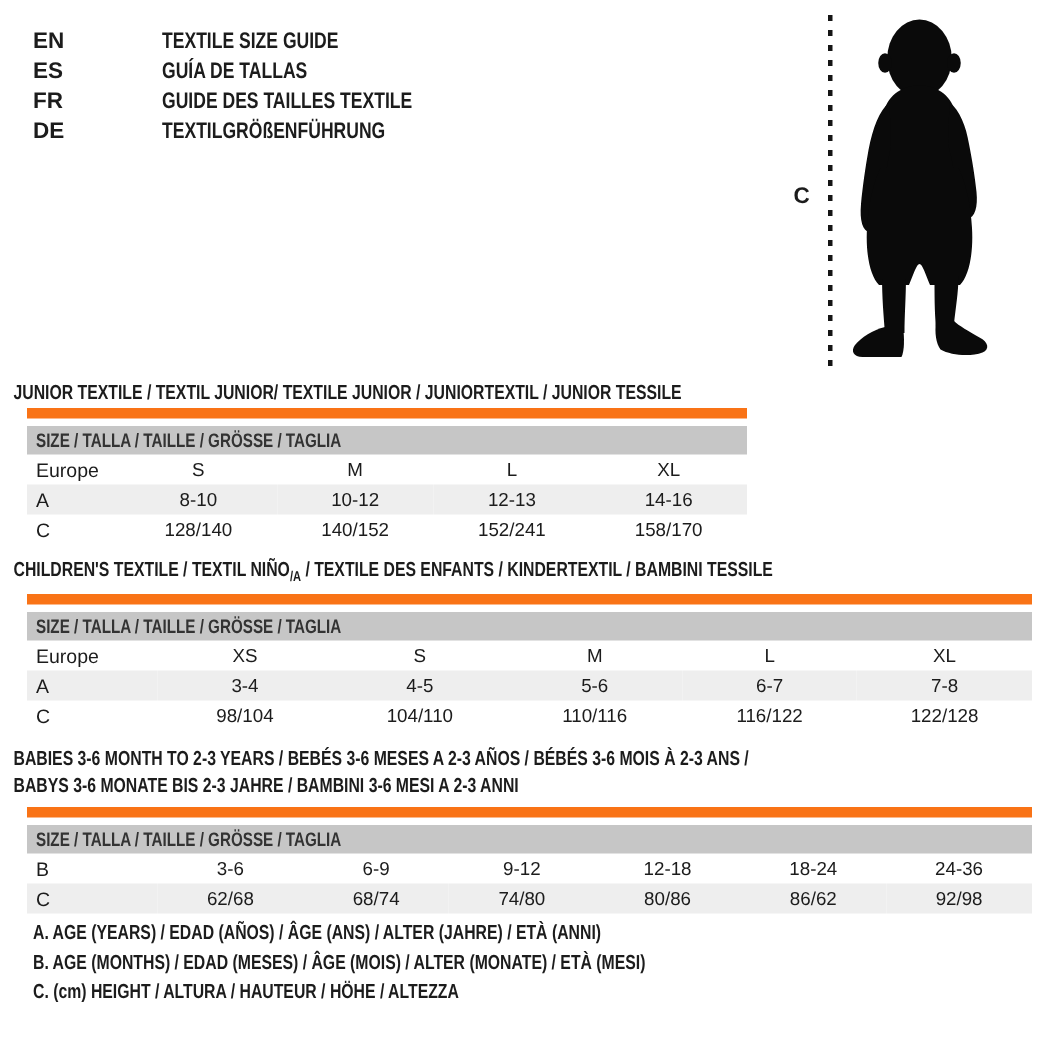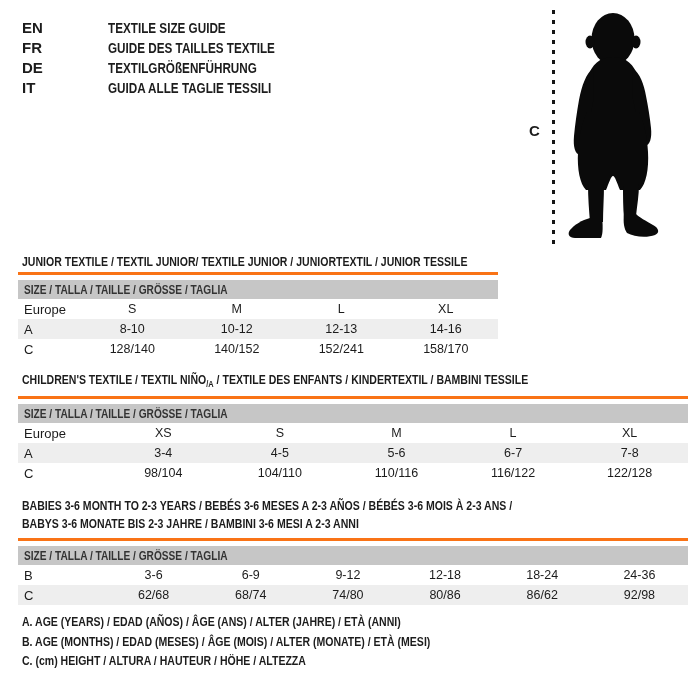--- a/index.html
+++ b/index.html
@@ -19,25 +19,25 @@
   
   .figure { position:absolute; left:525px; top:0; width:170px; height:255px; }
   .measure-line {
     position:absolute; left:27px; top:10px; width:3px; height:236px;
     background:repeating-linear-gradient(to bottom,#151515 0 4px, transparent 4px 10px);
   }
   .measure-label { position:absolute; left:4px; top:122px; font-weight:bold; font-size:15px; }
   .silhouette { position:absolute; left:38px; top:12px; }
 
   
-  .heading { position:absolute; left:22px; font-weight:bold; font-size:13.5px; line-height:18px; }
+  .heading { position:absolute; left:9px; font-weight:bold; font-size:13.5px; line-height:18px; }
   .heading sub { font-size:9.5px; vertical-align:-3px; }
 
   
-  .size-table-wrap { position:absolute; left:18px; border-top:3px solid #f97316; padding-top:5px; }
+  .size-table-wrap { position:absolute; left:18px; border-top:7px solid #f97316; padding-top:5px; }
   table.size-table { border-collapse:collapse; table-layout:fixed; width:100%; }
   .size-table .bar-cell {
     background:#c6c6c6; color:#333333; font-weight:bold; font-size:13px;
     text-align:left; height:19px; padding:0 0 0 6px;
   }
   .size-table td { font-size:12.5px; height:20px; text-align:center; padding:0; color:#1c1c1c; }
   .size-table td.row-label { text-align:left; padding-left:6px; font-size:13px; }
   .size-table tr.stripe td { background:#eeeeee; }
 
   .t-junior   { top:272px; width:480px; }
@@ -50,30 +50,30 @@
 </style>
 </head>
 <body>
 
 <div class="lang-list">
   <div class="lang-row">
     <span class="lang-code">EN</span>
     <span class="cond">TEXTILE SIZE GUIDE</span>
   </div>
   <div class="lang-row">
+    <span class="lang-code">ES</span>
+    <span class="cond">GUÍA DE TALLAS</span>
+  </div>
+  <div class="lang-row">
     <span class="lang-code">FR</span>
     <span class="cond">GUIDE DES TAILLES TEXTILE</span>
   </div>
   <div class="lang-row">
     <span class="lang-code">DE</span>
     <span class="cond">TEXTILGRÖßENFÜHRUNG</span>
-  </div>
-  <div class="lang-row">
-    <span class="lang-code">IT</span>
-    <span class="cond">GUIDA ALLE TAGLIE TESSILI</span>
   </div>
 </div>
 
 <div class="figure">
   <span class="measure-label">C</span>
   <div class="measure-line"></div>
   <svg class="silhouette" width="102" height="232" viewBox="0 0 102 232">
     <g fill="#0a0a0a">
       <ellipse cx="50" cy="27" rx="21.5" ry="26"></ellipse>
       <ellipse cx="27" cy="30" rx="4.5" ry="6.5"></ellipse>

